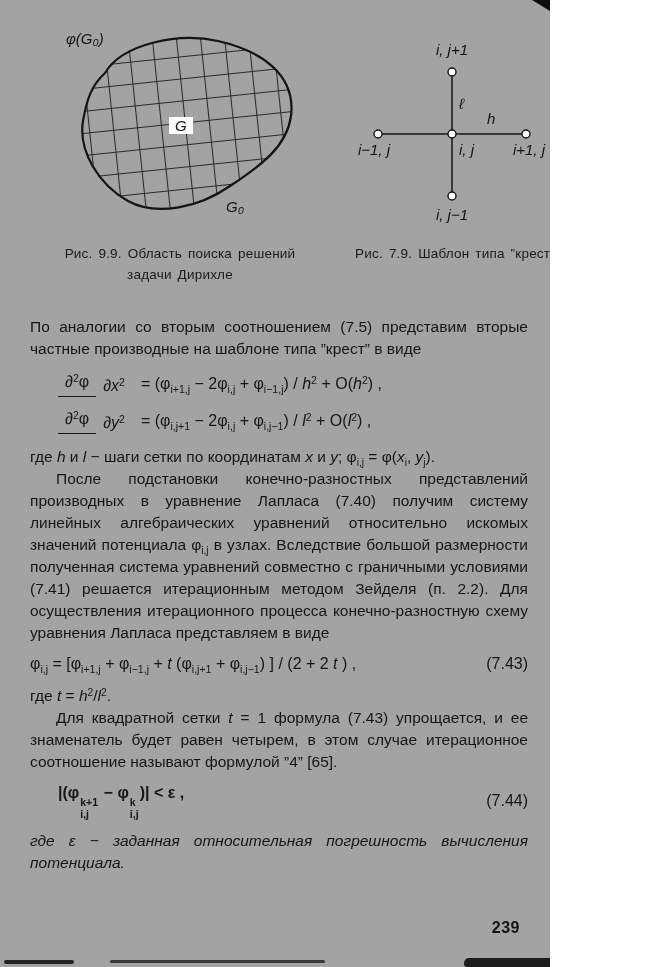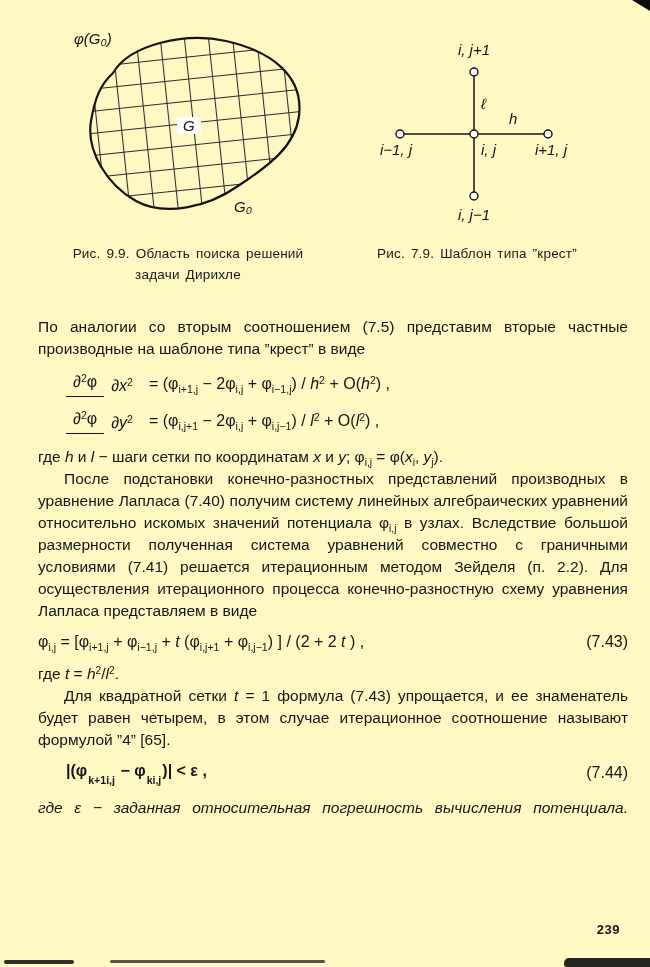--- a/index.html
+++ b/index.html
@@ -1,24 +1,24 @@
 <!DOCTYPE html>
 <html><head>
 <meta charset="utf-8">
 <style>
   * { box-sizing: border-box; }
   html, body { margin: 0; padding: 0; background: #ffffff; }
   .page {
     position: relative;
-    width: 650px;
+    width: 550px;
     height: 967px;
-    background: #fef9c3;
+    background: #a3a3a3;
     color: #161616;
     font-family: "Liberation Sans", "DejaVu Sans", sans-serif;
-    padding: 28px 22px 0 38px;
+    padding: 28px 22px 0 30px;
     overflow: hidden;
   }
   .figures-row { display: flex; justify-content: space-between; align-items: flex-start; }
   figure { margin: 0; }
   .fig79 { margin-right: 26px; }
   svg text { font-family: "Liberation Sans", "DejaVu Sans", sans-serif; fill: #141414; }
   svg text.figlabel { font-size: 15px; font-style: italic; }
   .stencil-line { stroke: #141414; stroke-width: 1.5; }
   .node { fill: #ffffff; stroke: #141414; stroke-width: 1.4; }
   .caption { margin-top: 12px; font-size: 13.5px; text-align: center; line-height: 1.55; letter-spacing: 0.2px; word-spacing: 2px; color: #1a1a1a; }
@@ -29,23 +29,23 @@
   p.stretch { text-align-last: justify; font-style: italic; }
   .display-eq { display: flex; align-items: center; gap: 9px; margin: 12px 0 12px 28px; font-size: 16px; line-height: 1.25; text-align: left; }
   .frac { display: inline-flex; flex-direction: row; align-items: center; }
   .fnum { padding: 0 7px 4px; border-bottom: 1.5px solid #161616; }
   .fden { padding: 4px 7px 0; }
   .eq-row { display: flex; align-items: center; justify-content: space-between; margin: 10px 0; font-size: 16px; line-height: 1.3; text-align: right; }
   .eq-744 .eq-left { margin-left: 28px; font-weight: bold; }
   sub, sup { font-size: 0.66em; line-height: 0; }
   sub { vertical-align: -0.4em; }
   sup { vertical-align: 0.5em; }
-  .ss { display: inline-flex; flex-direction: row; align-items: flex-start; vertical-align: -0.55em; line-height: 1.05; margin: 0 1px; }
+  .ss { display: inline-flex; flex-direction: column; align-items: flex-start; vertical-align: -0.55em; line-height: 1.05; margin: 0 1px; }
   .ss .sup, .ss .sub { font-size: 0.66em; }
-  .page-number { position: absolute; right: 30px; bottom: 30px; font-size: 13px; font-weight: bold; letter-spacing: 0.5px; }
+  .page-number { position: absolute; right: 30px; bottom: 30px; font-size: 16px; font-weight: bold; letter-spacing: 0.5px; }
   .scan-mark { position: absolute; background: #0d0d0d; }
   .mark-tr { top: 0; right: 0; width: 18px; height: 11px; clip-path: polygon(0 0, 100% 0, 100% 100%); }
   .mark-bl { left: 4px; bottom: 3px; width: 70px; height: 4px; border-radius: 2px; opacity: 0.85; }
   .mark-bm { left: 110px; bottom: 4px; width: 215px; height: 3px; border-radius: 2px; opacity: 0.7; }
   .mark-br { right: 0; bottom: 0; width: 86px; height: 9px; border-radius: 5px 0 0 3px; opacity: 0.9; }
 </style>
 </head>
 <body>
 
 <div class="page">

